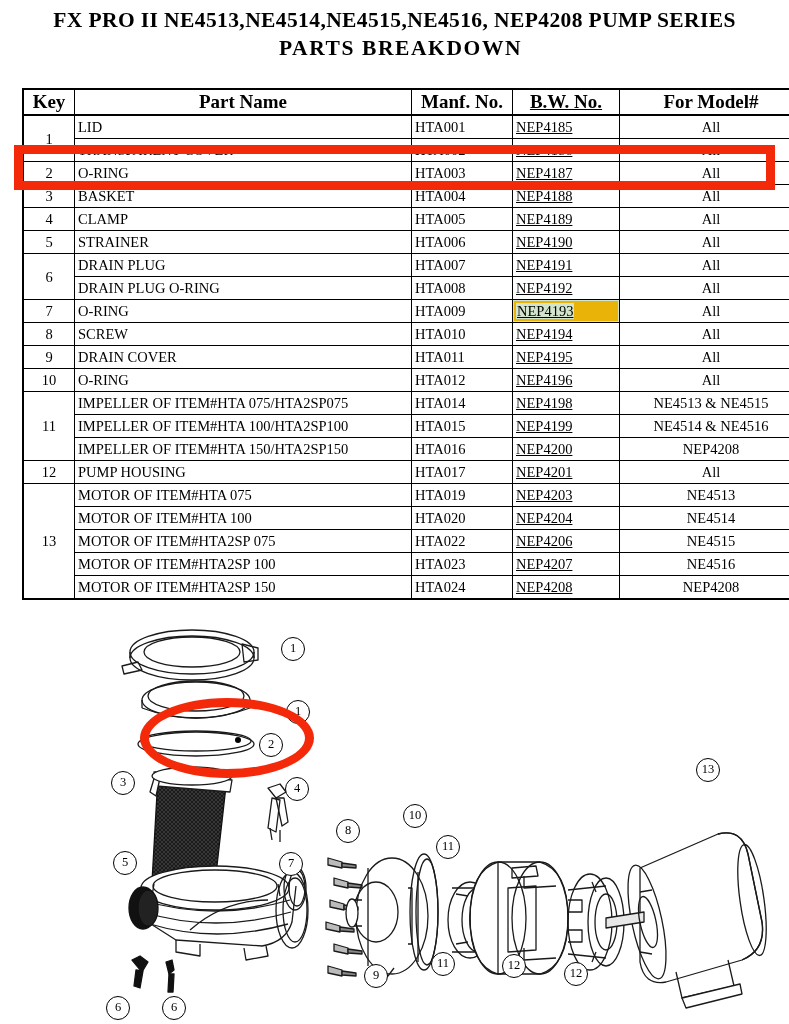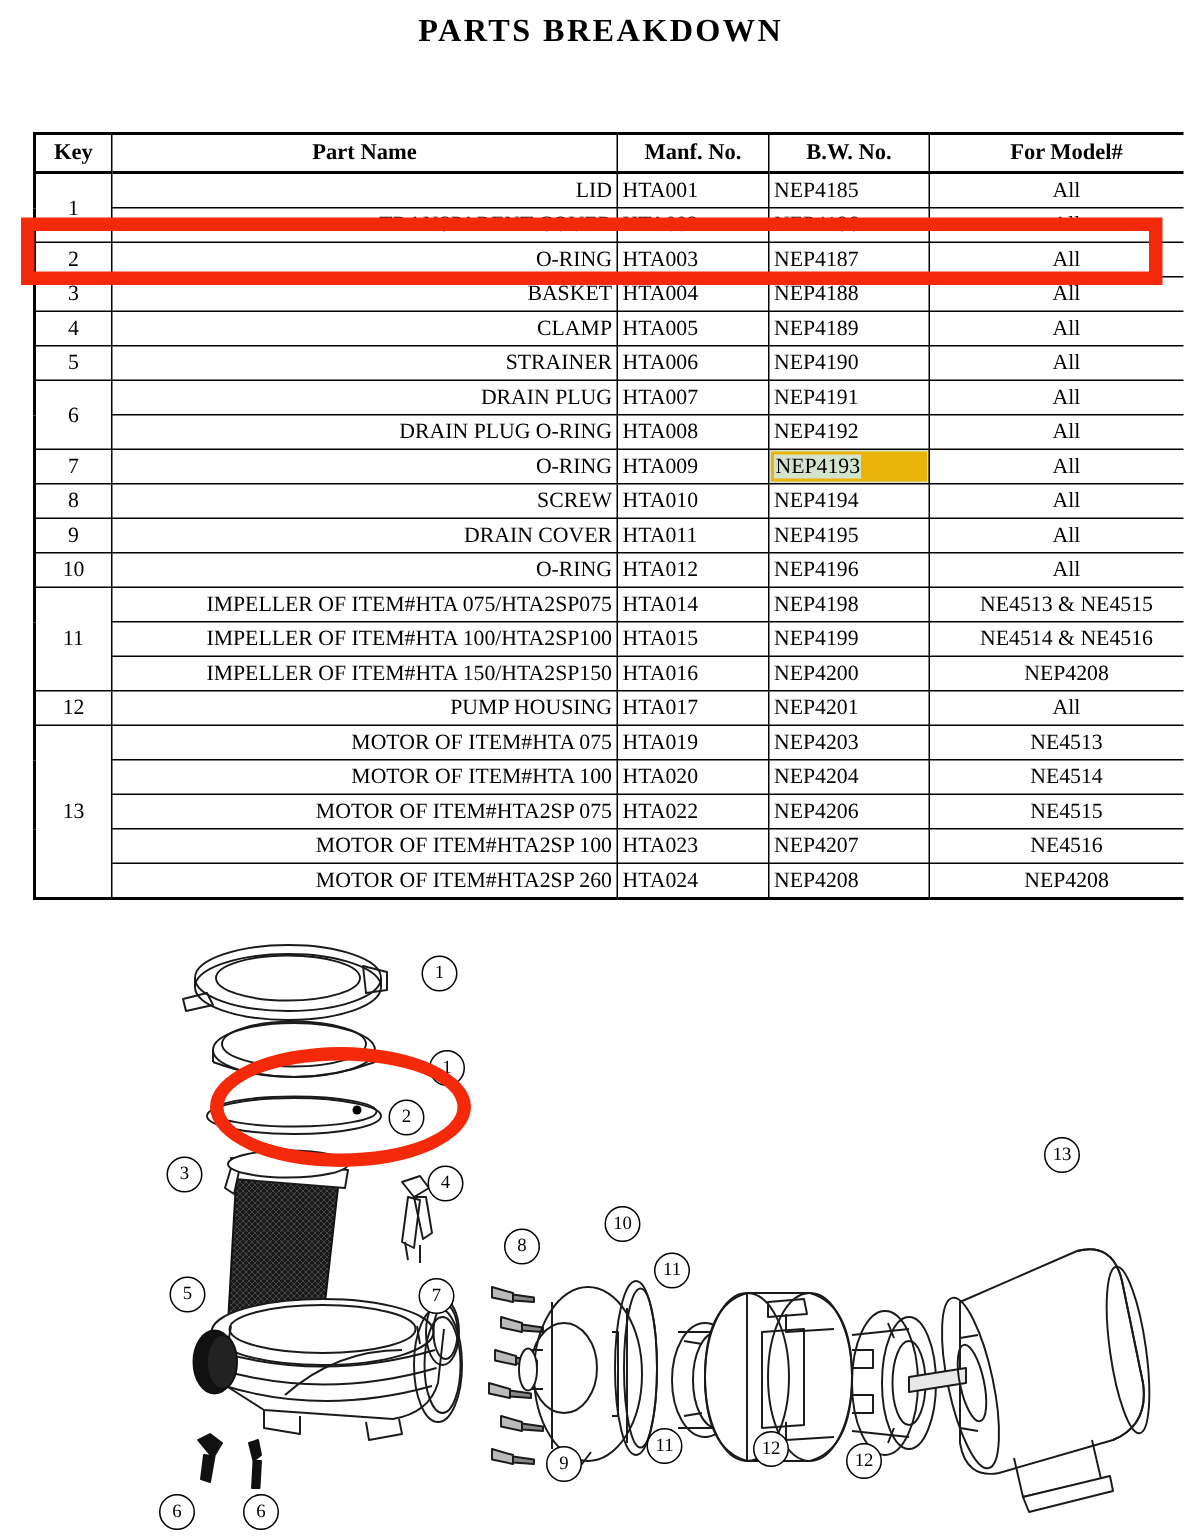--- a/index.html
+++ b/index.html
@@ -58,26 +58,26 @@
     font-family: "Liberation Serif", "DejaVu Serif", serif;
     vertical-align: middle;
     overflow: hidden;
     white-space: nowrap;
   }
   table.parts thead th {
     font-weight: bold;
     text-align: center;
     border-bottom: 2px solid #000;
     height: 22px;
-    font-size: 15px;
+    font-size: 19px;
   }
   .col-key   { width: 44px;  text-align: center; }
-  .col-part  { width: 330px; text-align: right; padding-left: 5px; }
+  .col-part  { width: 330px; text-align: left; padding-left: 5px; }
   .col-manf  { width: 94px;  text-align: left; padding-left: 5px; }
-  .col-bw    { width: 100px; text-align: left; padding-left: 5px; }
+  .col-bw    { width: 100px; text-align: left; padding-left: 5px; text-decoration: underline; }
   .col-model { width: 176px; text-align: center; }
 
   td.key-cell {
     text-align: center;
     font-size: 15px;
     border-right: 2px solid #000;
   }
   th.col-key { border-right: 2px solid #000; }
   td.col-part, th.col-part { border-right: 2px solid #000; }
   td.col-bw, th.col-bw { border-right: 2px solid #000; }
@@ -122,20 +122,21 @@
     border-radius: 50%;
     box-sizing: border-box;
     pointer-events: none;
     z-index: 40;
   }
 </style>
 </head>
 <body>
 
 <div class="title-block">
+  <div class="title-line">FX  PRO  II  NE4513,NE4514,NE4515,NE4516, NEP4208 PUMP  SERIES</div>
   <div class="title-line second">PARTS  BREAKDOWN</div>
 </div>
 
 <div class="table-wrap">
   <table class="parts">
     <thead>
       <tr>
         <th class="col-key">Key</th>
         <th class="col-part">Part Name</th>
         <th class="col-manf">Manf. No.</th>
@@ -271,21 +272,21 @@
           <td class="col-bw">NEP4206</td>
           <td class="col-model">NE4515</td>
         </tr>
         <tr>
           <td class="col-part">MOTOR OF ITEM#HTA2SP 100</td>
           <td class="col-manf">HTA023</td>
           <td class="col-bw">NEP4207</td>
           <td class="col-model">NE4516</td>
         </tr>
         <tr>
-          <td class="col-part">MOTOR OF ITEM#HTA2SP 260</td>
+          <td class="col-part">MOTOR OF ITEM#HTA2SP 150</td>
           <td class="col-manf">HTA024</td>
           <td class="col-bw">NEP4208</td>
           <td class="col-model">NEP4208</td>
         </tr>
       </tbody>
   </table>
 </div>
 
 <div class="red-rect"></div>
 

